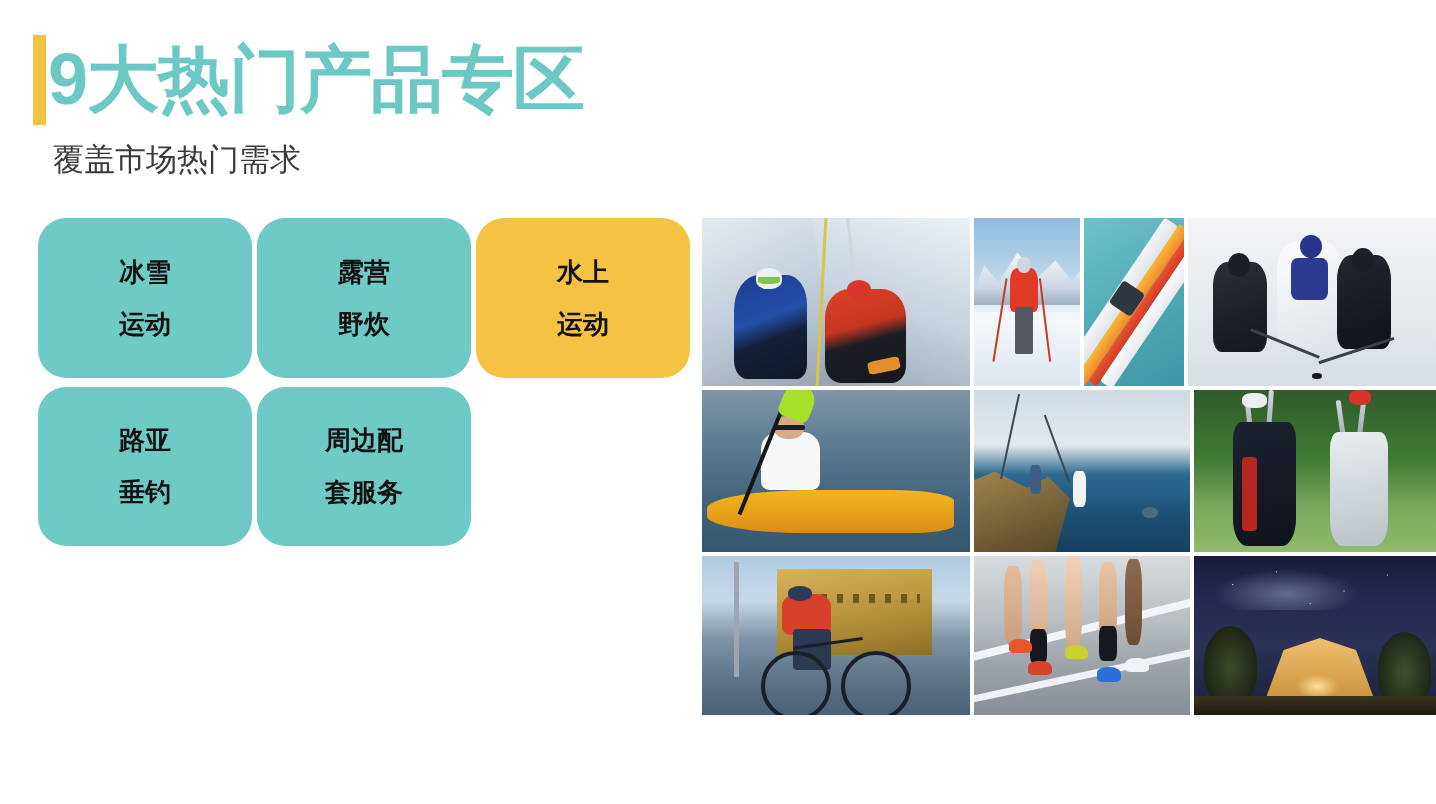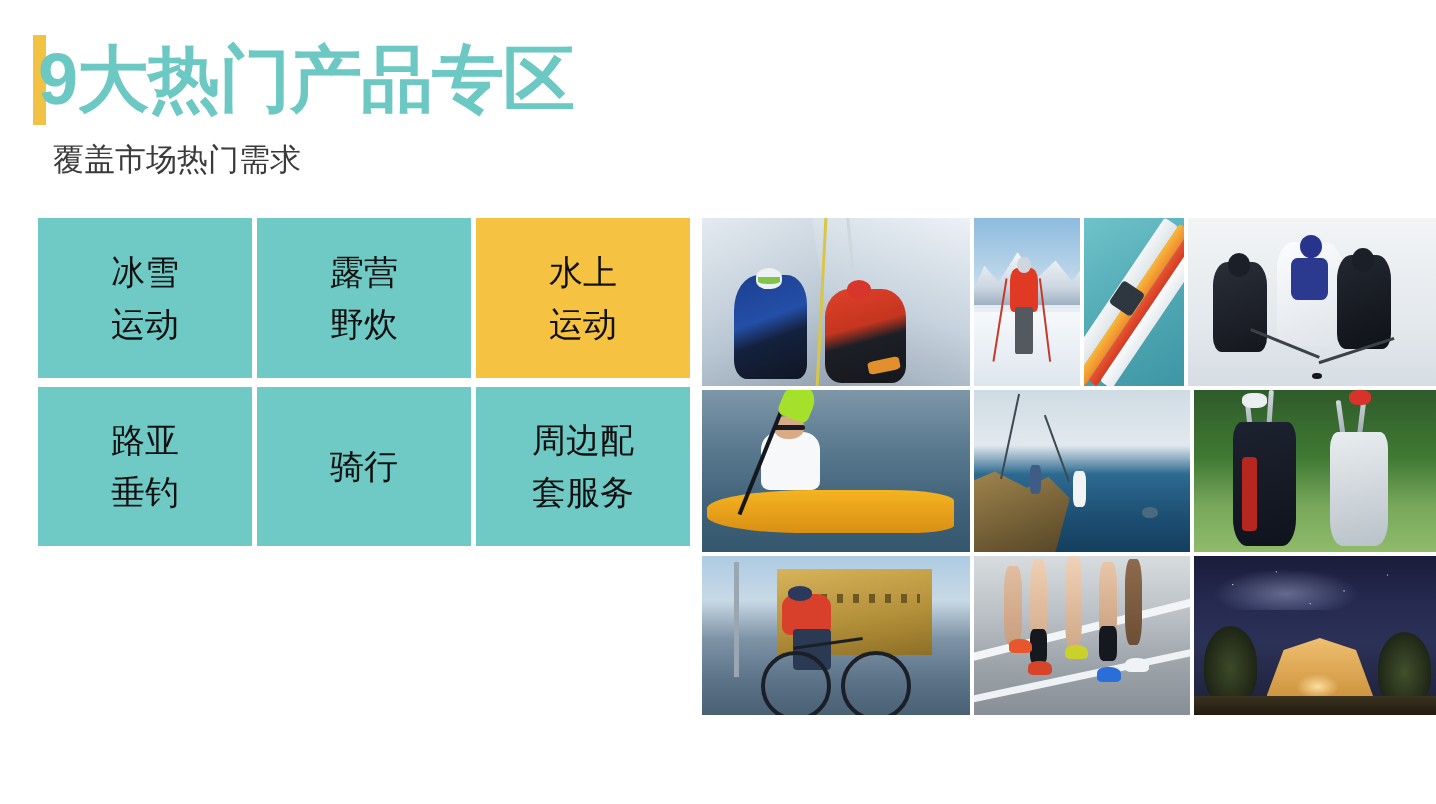--- a/index.html
+++ b/index.html
@@ -12,21 +12,21 @@
   }
 
   
   .header{position:absolute;left:0;top:0;width:100%;height:200px;}
   .accent-bar{
     position:absolute;left:33px;top:35px;
     width:13px;height:90px;
     background:#F2C244;
   }
   .title{
-    position:absolute;left:38px;top:36px;
+    position:absolute;left:48px;top:36px;
     font-size:72px;line-height:86px;
     font-weight:bold;
     color:#6BC8C3;
     letter-spacing:-1px;
     white-space:nowrap;
   }
   .subtitle{
     position:absolute;left:53px;top:140px;
     font-size:31px;line-height:40px;
     color:#3B3B3B;
@@ -38,24 +38,25 @@
     position:absolute;left:38px;top:218px;
     width:652px;height:497px;
     display:grid;
     grid-template-columns:repeat(3,1fr);
     grid-template-rows:repeat(3,1fr);
     column-gap:5px;row-gap:9px;
   }
   .tile{
     display:flex;align-items:center;justify-content:center;
     text-align:center;
-    font-size:34px;line-height:52px;
-    font-weight:400;
+    font-size:26px;line-height:52px;
+    font-weight:700;
     color:#111111;
     white-space:pre-line;
+    border-radius:28px;
   }
   .tile.teal{background:#6FC9C4;}
   .tile.amber{background:#F5C341;}
 
   
   .photo-grid{
     position:absolute;left:702px;top:218px;
     width:734px;height:497px;
   }
   .prow{position:absolute;left:0;width:100%;display:flex;gap:4px;}
@@ -229,21 +230,20 @@
 
 <div class="tile-grid">
   <div class="tile teal">冰雪
 运动</div>
   <div class="tile teal">露营
 野炊</div>
   <div class="tile amber">水上
 运动</div>
   <div class="tile teal">路亚
 垂钓</div>
-  <div class="tile teal">骑行</div>
   <div class="tile teal">周边配
 套服务</div>
 </div>
 
 <div class="photo-grid">
 
   <div class="prow prow-1">
     <div class="photo p-ice">
       <div class="ice1"></div>
         <div class="ice2"></div>

